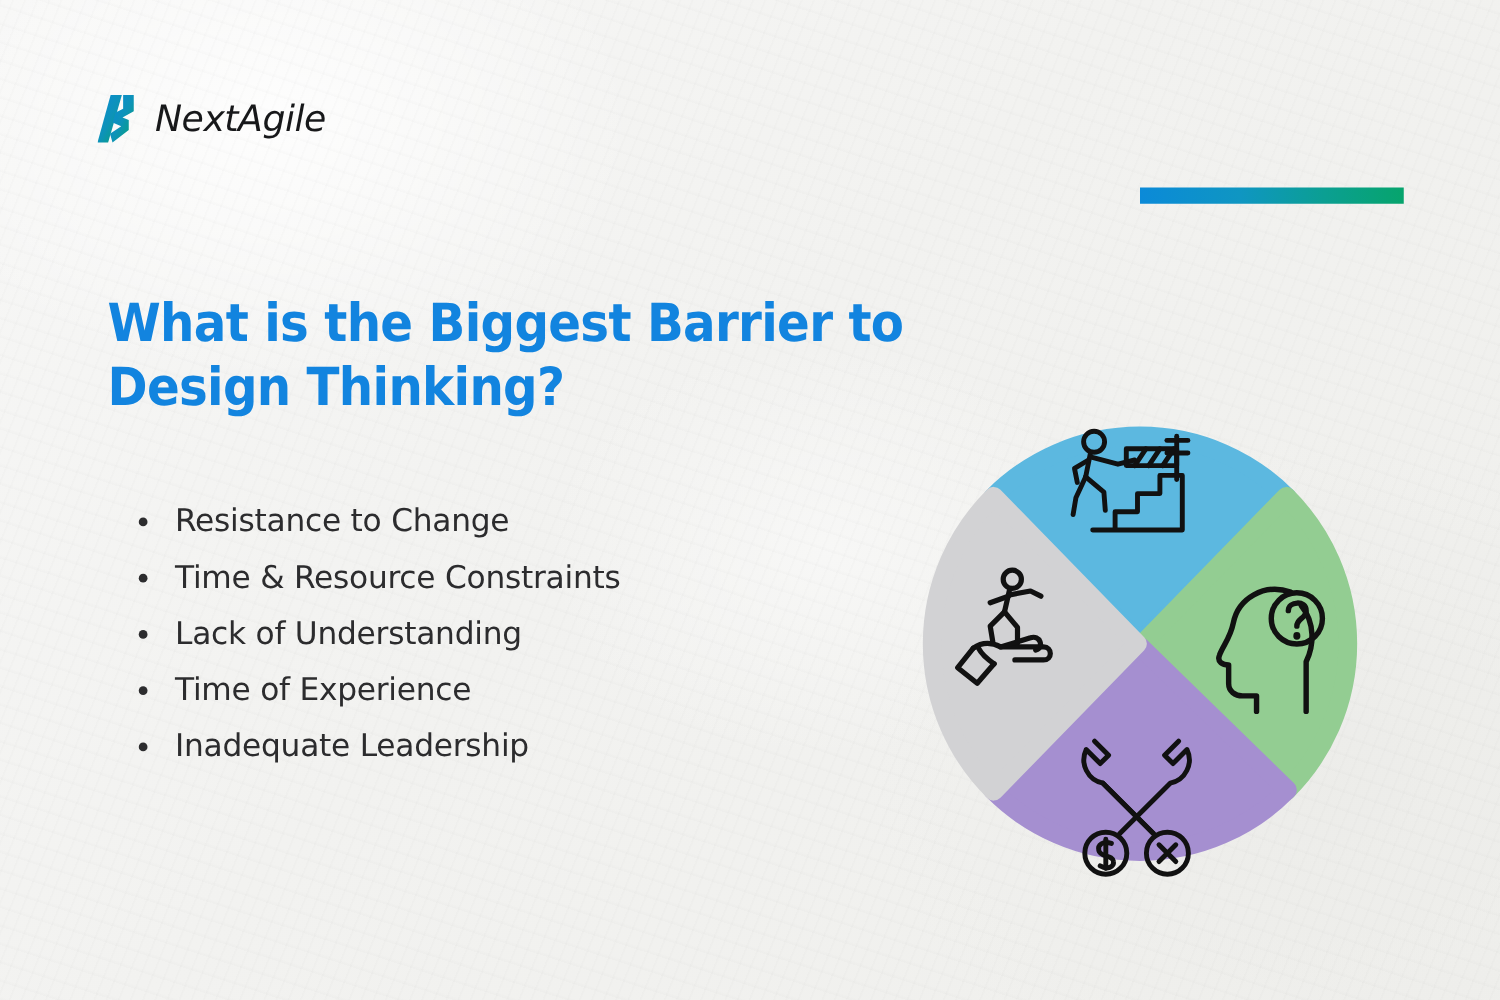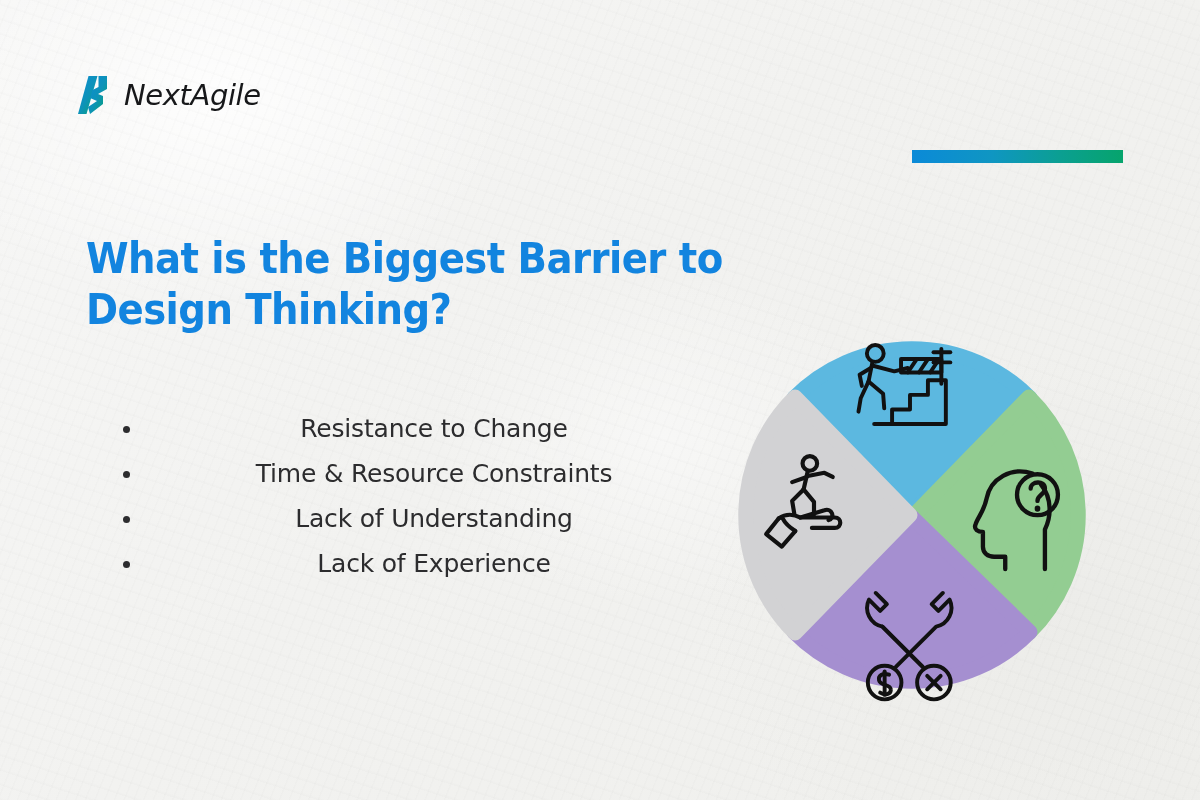--- a/index.html
+++ b/index.html
@@ -85,25 +85,24 @@
     color: #1284df;
     transform: scaleX(0.92);
     transform-origin: left top;
   }
 
   
   .bullets {
     position: absolute;
     left: 100px;
     top: 390px;
-    margin: 16px;
+    margin: 4px;
     padding: 0;
     list-style: none;
     width: 600px;
-    text-align: center;
   }
   .bullets li {
     position: relative;
     padding-left: 36px;
     font-family: "DejaVu Sans", sans-serif;
     font-size: 25px;
     font-weight: 400;
     color: #2c2c2e;
     line-height: 45px;
     white-space: nowrap;
@@ -151,21 +150,22 @@
   </div>
 
   <div class="accent-bar"></div>
 
   <h1 class="headline">What is the Biggest Barrier to Design Thinking?</h1>
 
   <ul class="bullets">
     <li>Resistance to Change</li>
     <li>Time &amp; Resource Constraints</li>
     <li>Lack of Understanding</li>
-    <li>Lack of Experience</li>
+    <li>Time of Experience</li>
+    <li>Inadequate Leadership</li>
   </ul>
 
   <div class="wheel">
     <svg viewBox="0 0 370 400">
 
       <g>
         <path d="M 184 201
                  L 302 86
                  A 166 166 0 0 0 66 86
                  Z" fill="#5cb8e0" stroke="#5cb8e0" stroke-width="15" stroke-linejoin="round"></path>

